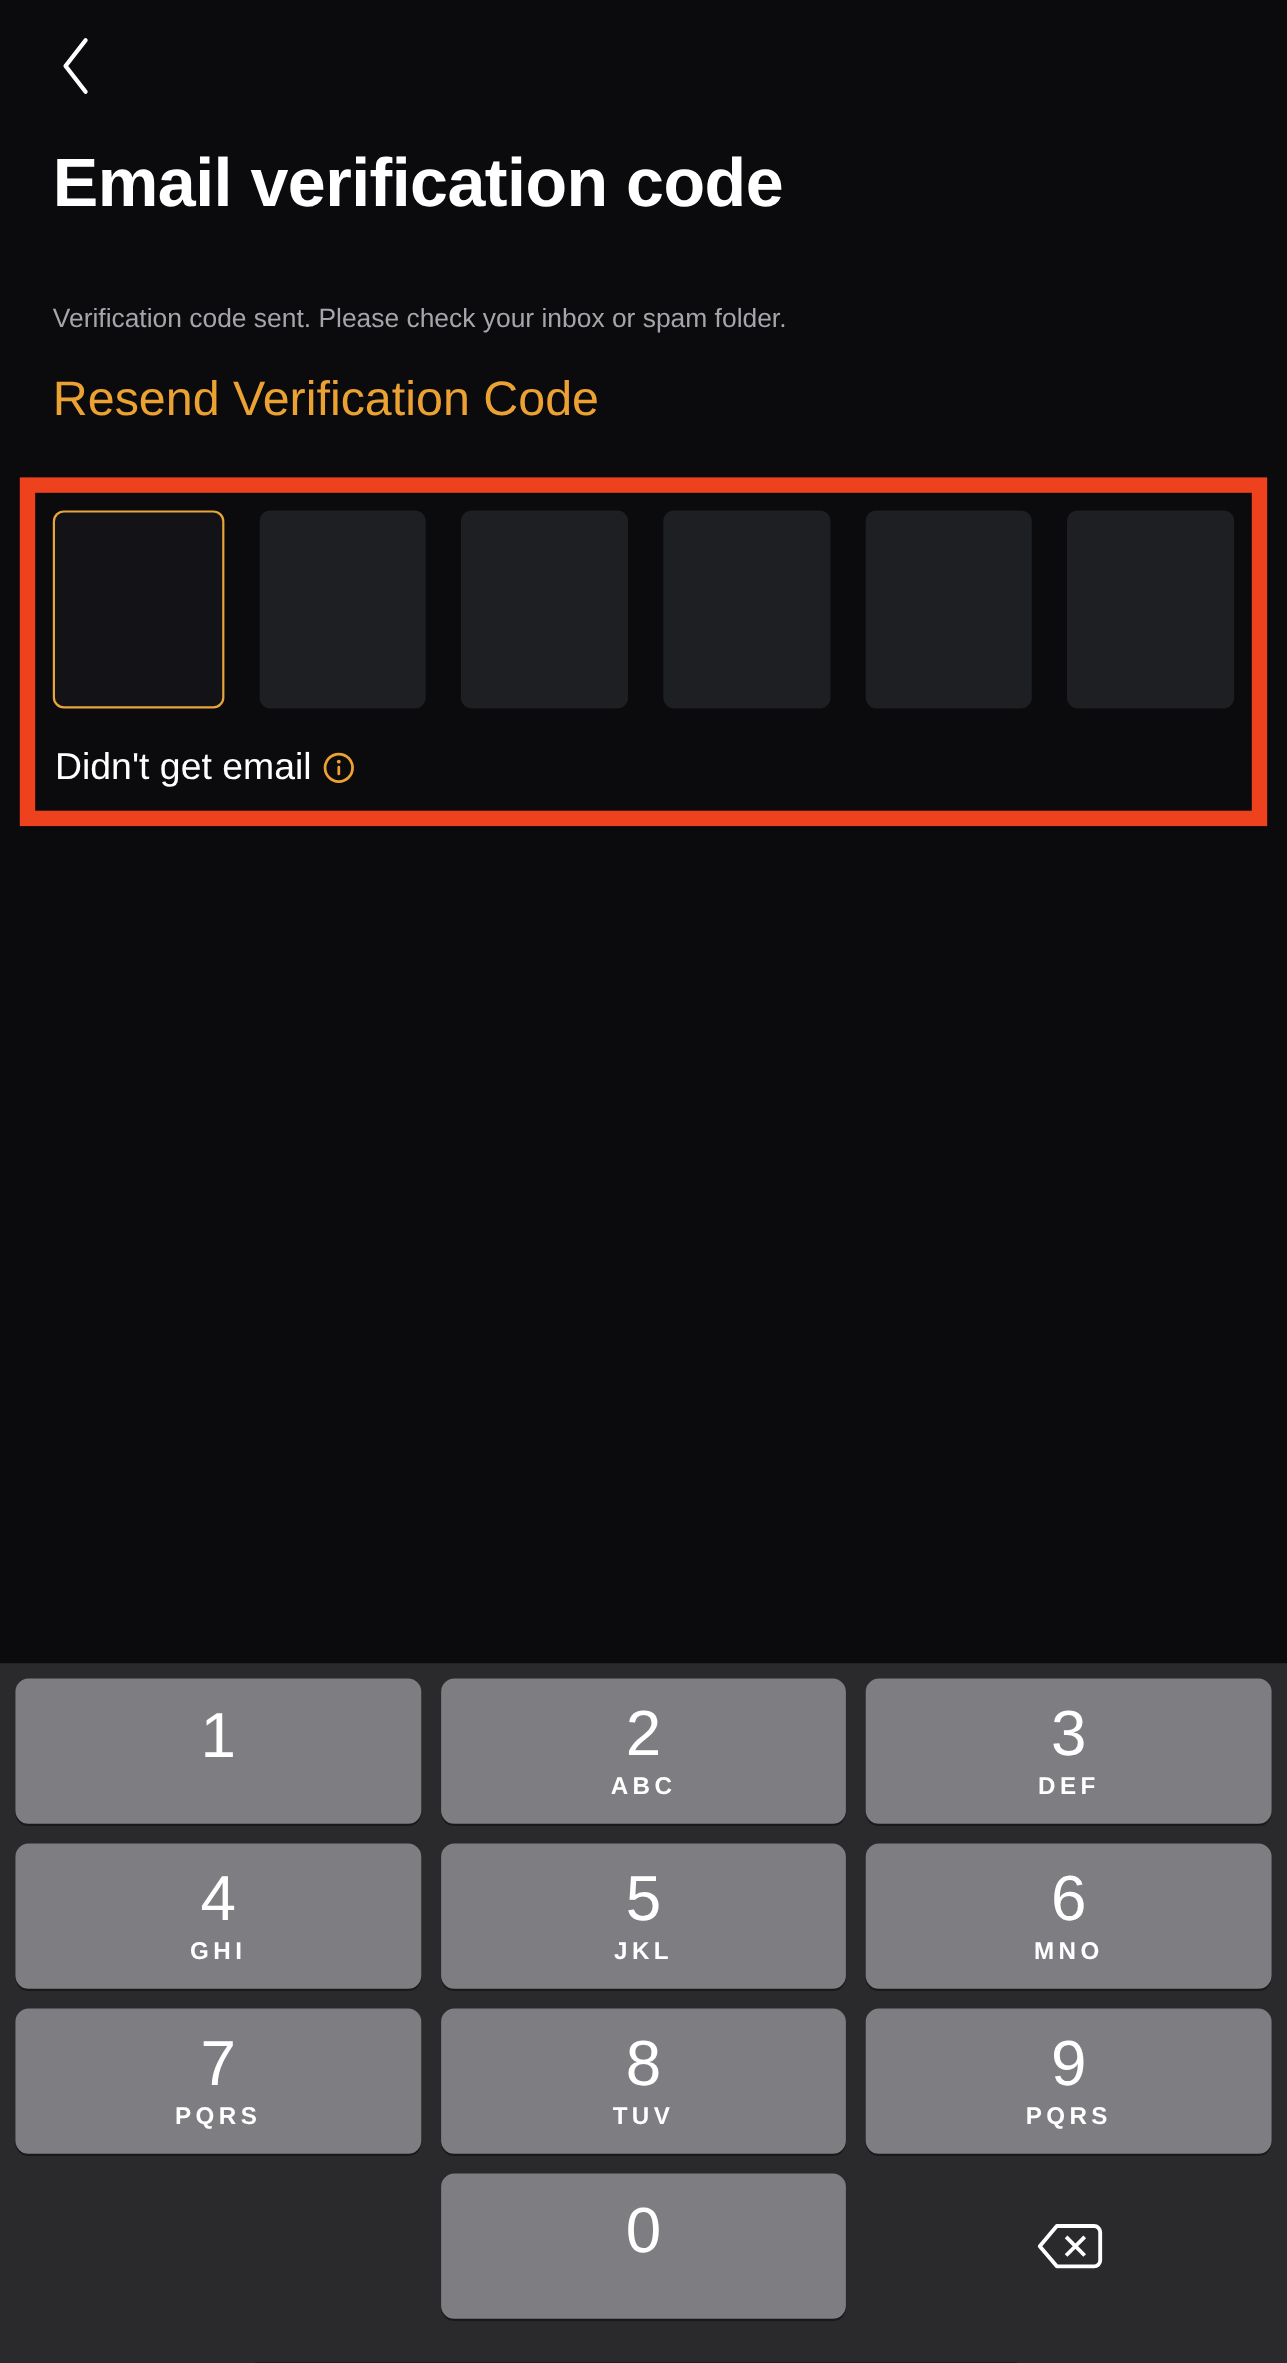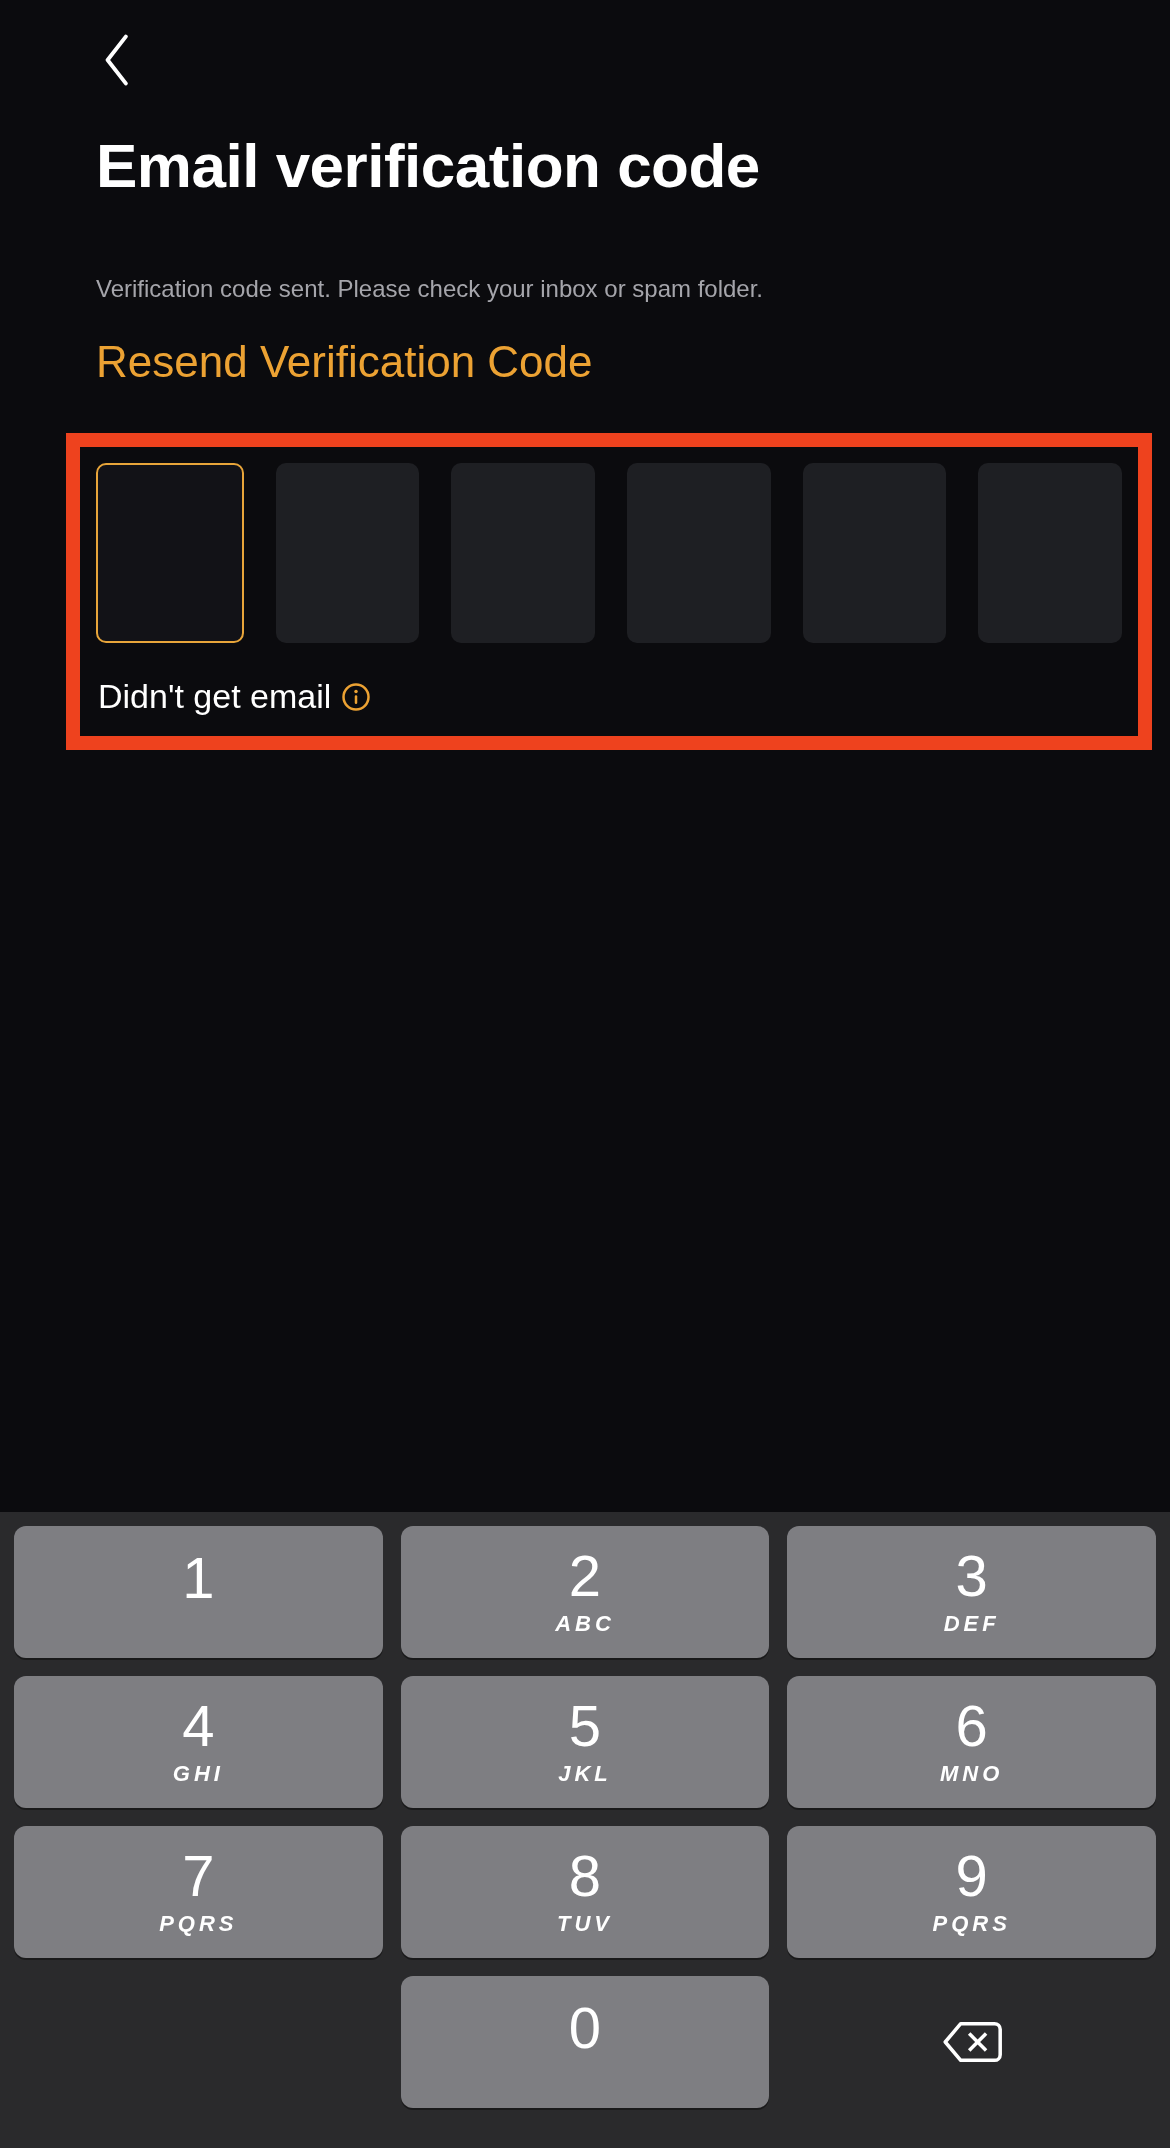--- a/index.html
+++ b/index.html
@@ -13,21 +13,20 @@
       height: 2148px;
       background: #0b0b0e;
       color: #fff;
       overflow: hidden;
       position: relative;
     }
     .screen {
       width: 100%;
       height: 100%;
       position: relative;
-      padding-left: 48px;
     }
     .header {
       padding: 30px 40px 0 40px;
     }
     .back-btn {
       display: inline-flex;
       align-items: center;
       justify-content: center;
       width: 60px;
       height: 60px;
@@ -130,21 +129,20 @@
       font-weight: 400;
       color: #fff;
       line-height: 1;
     }
     .key .letters {
       font-size: 22px;
       font-weight: 600;
       letter-spacing: 4px;
       color: #fff;
       margin-top: 6px;
-      font-style: italic;
     }
     .key .letters.empty {
       height: 22px;
       visibility: hidden;
     }
     .key.blank {
       background: transparent;
       box-shadow: none;
       cursor: default;
     }

